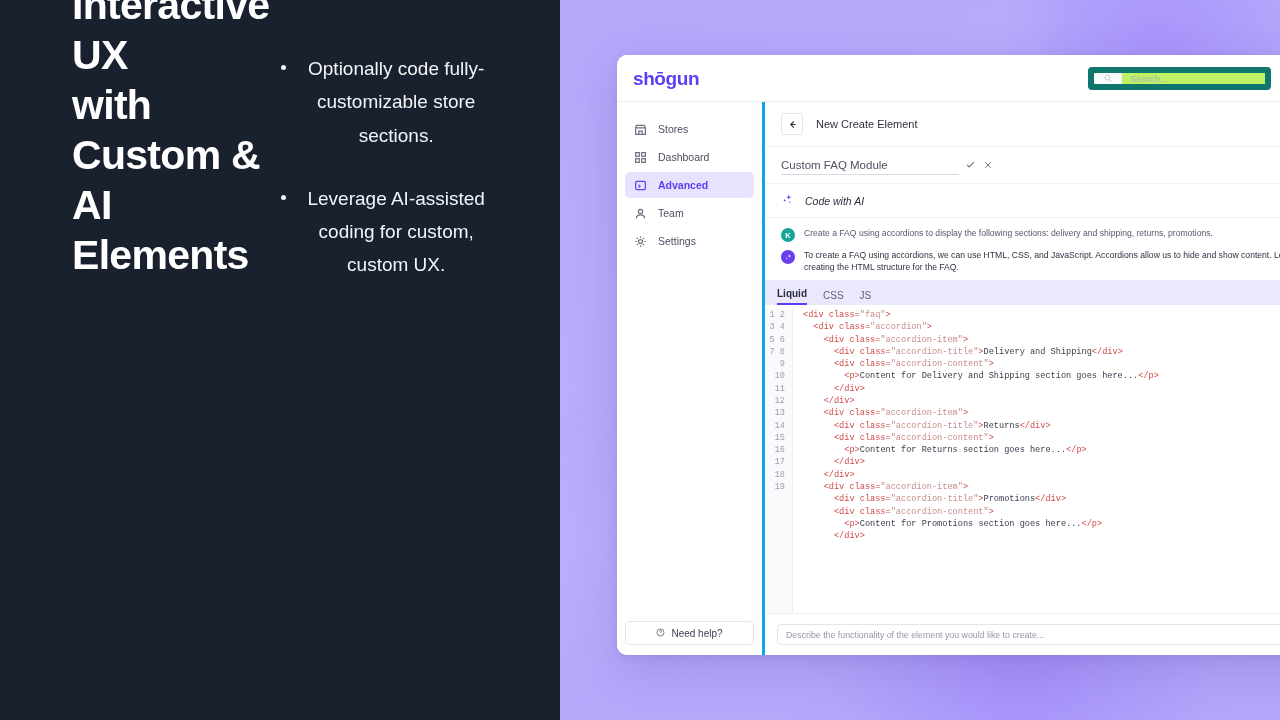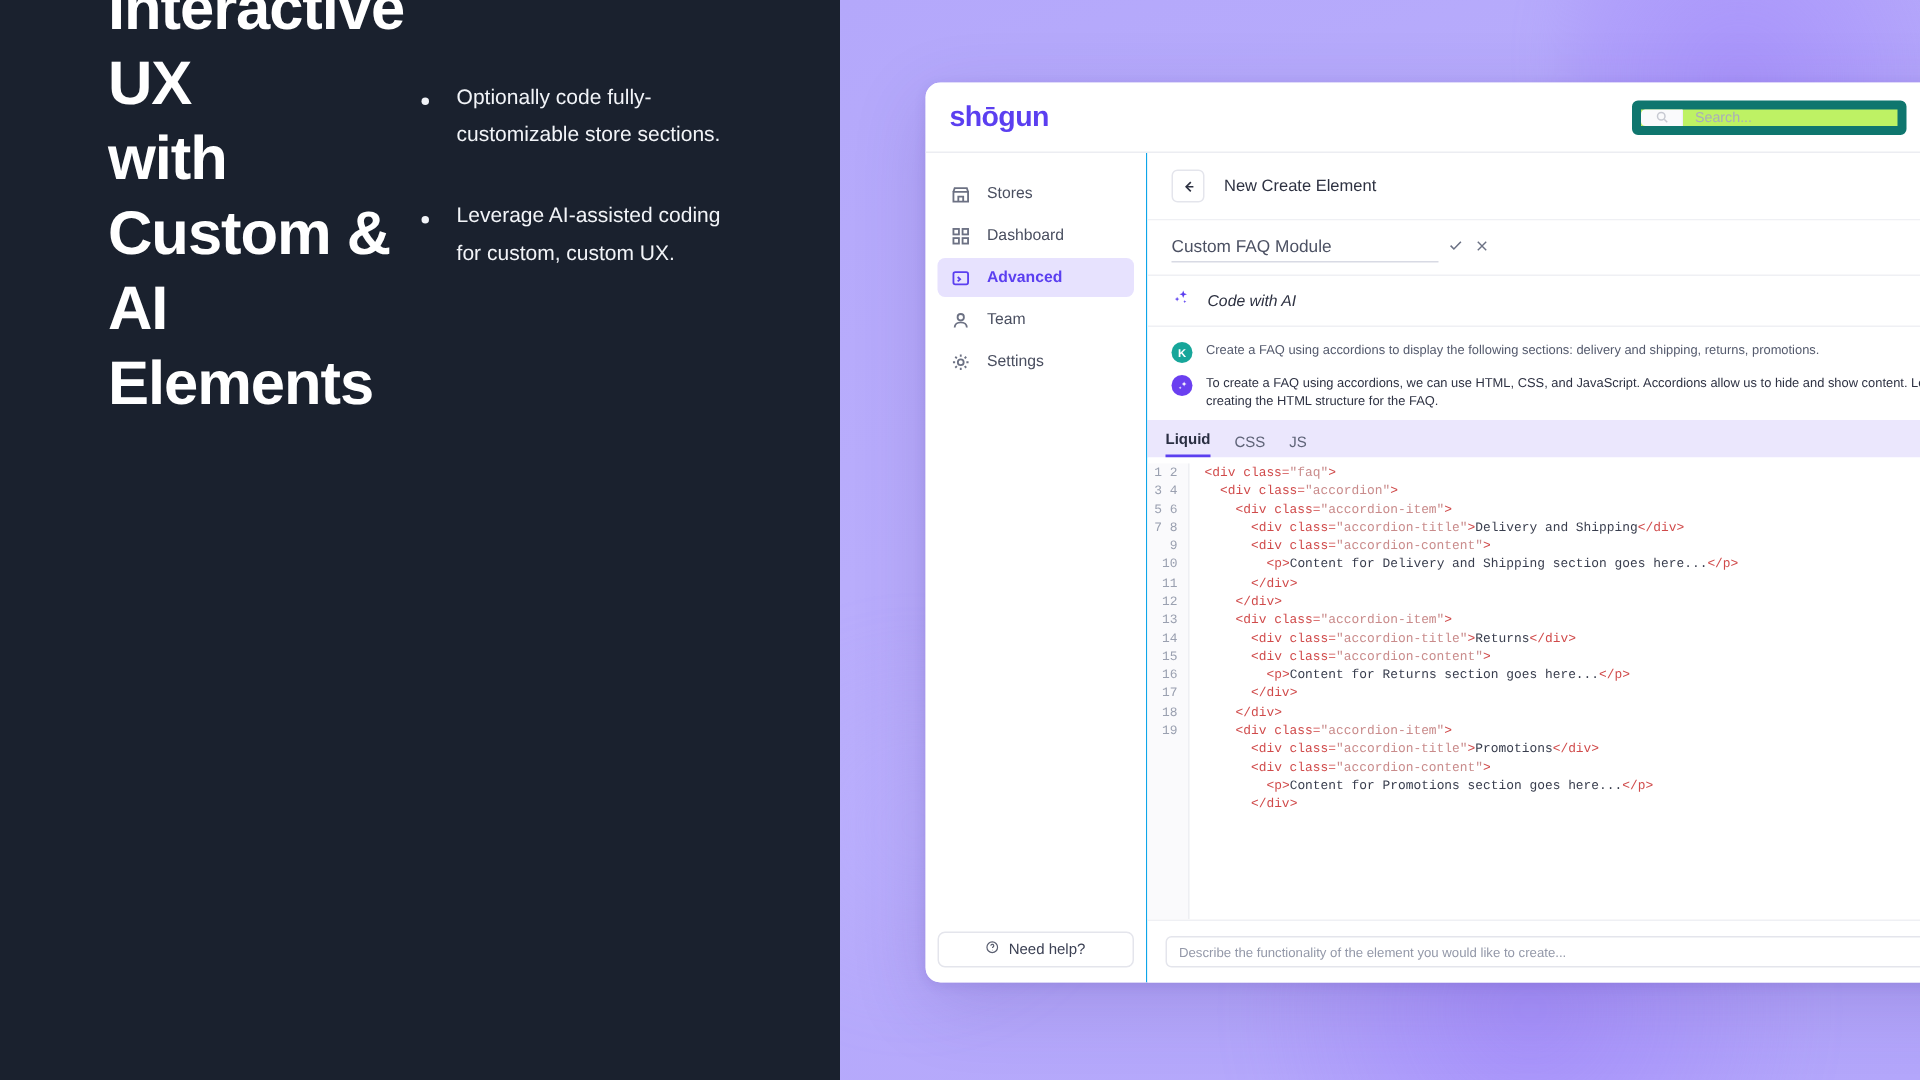--- a/index.html
+++ b/index.html
@@ -23,25 +23,26 @@
     font-weight: bold;
     line-height: 1.22;
     letter-spacing: -0.7px;
     margin-top: -20px;
   }
   .headline span { display: block; }
   .bullets { margin-top: 52px; list-style: none; }
   .bullet {
     position: relative;
     color: #f2f4f8;
-    font-size: 14px;
+    font-size: 19px;
     line-height: 1.75;
     padding-left: 35px;
     margin-bottom: 30px;
     max-width: 400px;
+    text-align: center;
   }
   .bullet:last-child { margin-bottom: 0; }
   .bullet .dot {
     position: absolute; left: 12px; top: 13px;
     width: 5px; height: 5px; border-radius: 50%;
     background: #f2f4f8;
   }
 
   
   .right-stage {
@@ -116,21 +117,21 @@
     padding-left: 8px; background: transparent;
   }
   .search-input::placeholder { color: #a9adbb; }
 
   
   .app-body { flex: 1; display: flex; min-height: 0; }
 
   
   .sidebar {
     width: 148px; flex: 0 0 148px;
-    border-right: 1px solid #0ea5e9;
+    border-right: 3px solid #0ea5e9;
     padding: 14px 8px 10px 8px;
     display: flex; flex-direction: column;
     background: #fff;
   }
   .nav-item {
     display: flex; align-items: center; gap: 11px;
     height: 26px; padding: 0 9px;
     border-radius: 5px;
     color: #4a4f60; font-size: 10.5px;
     margin-bottom: 2px;

